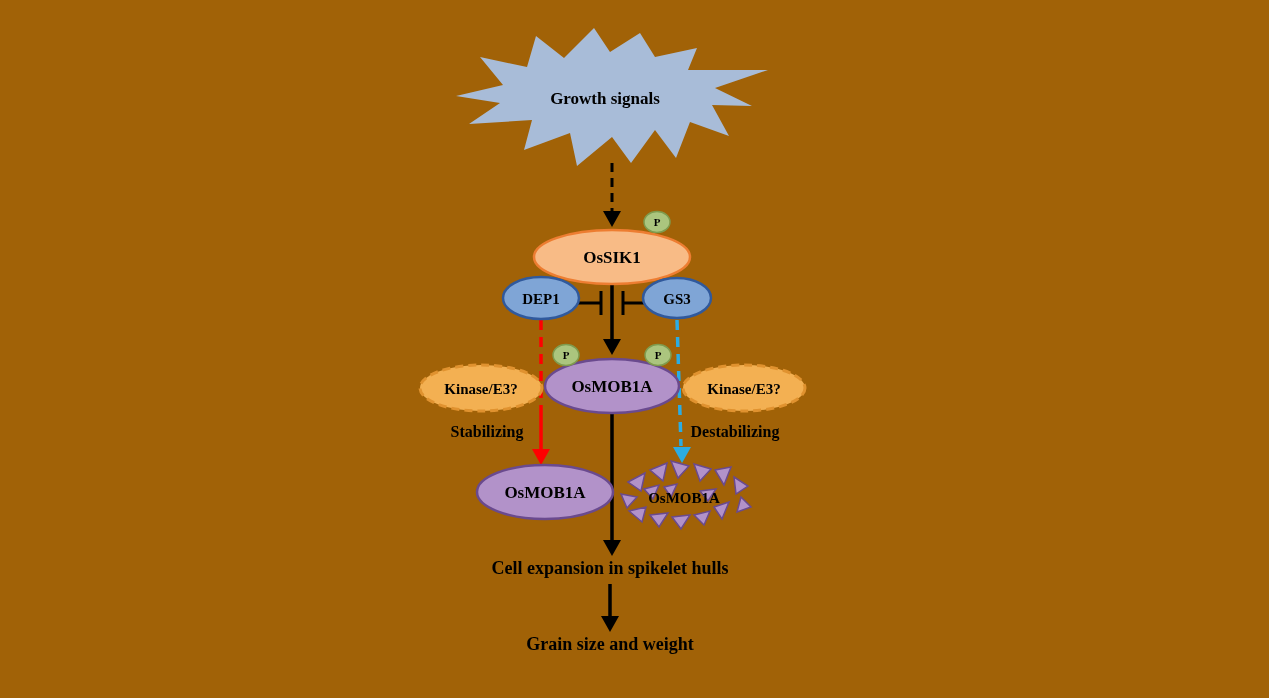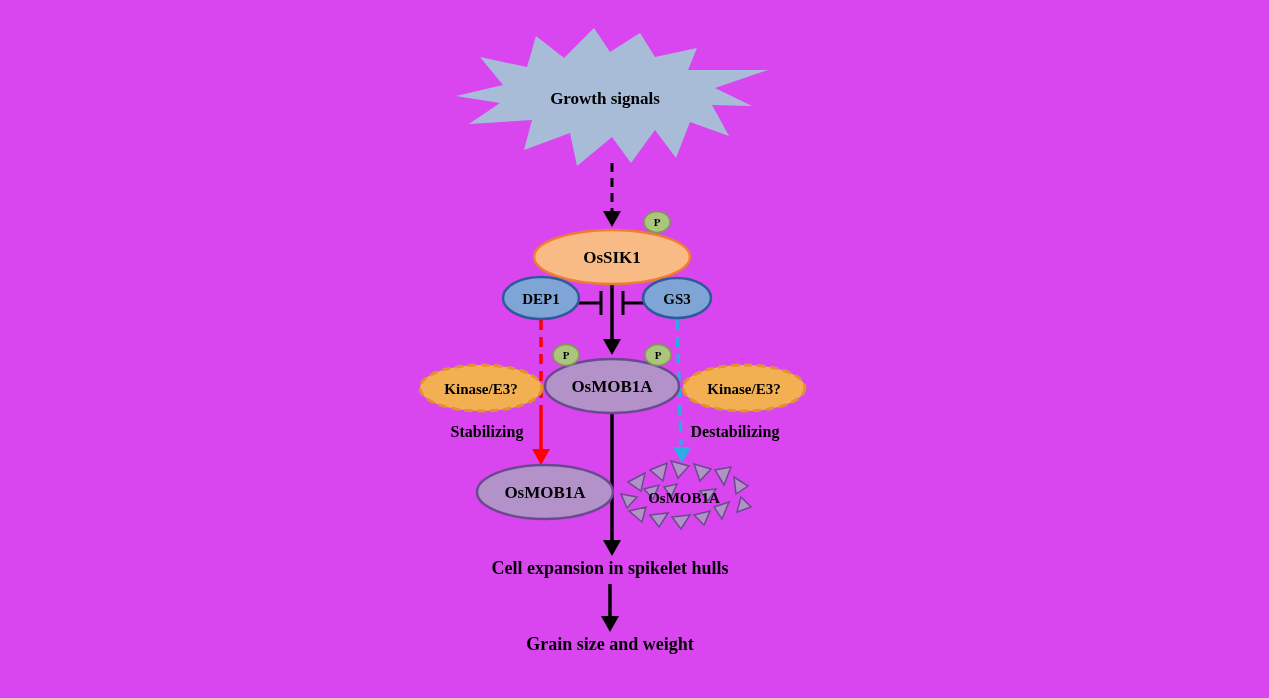--- a/index.html
+++ b/index.html
@@ -1,20 +1,20 @@
 <!DOCTYPE html>
 <html><head>
 <meta charset="utf-8">
 <style>
   html, body { margin: 0; padding: 0; background: #ffffff; }
   .canvas {
     position: relative;
     width: 1269px;
     height: 698px;
-    background: #d946ef;
+    background: #a16207;
     overflow: hidden;
   }
   svg text {
     font-family: "Liberation Serif", serif;
     font-weight: bold;
     fill: #000000;
     text-anchor: middle;
   }
   .fs18 { font-size: 18px; }
   .fs17 { font-size: 17px; }

